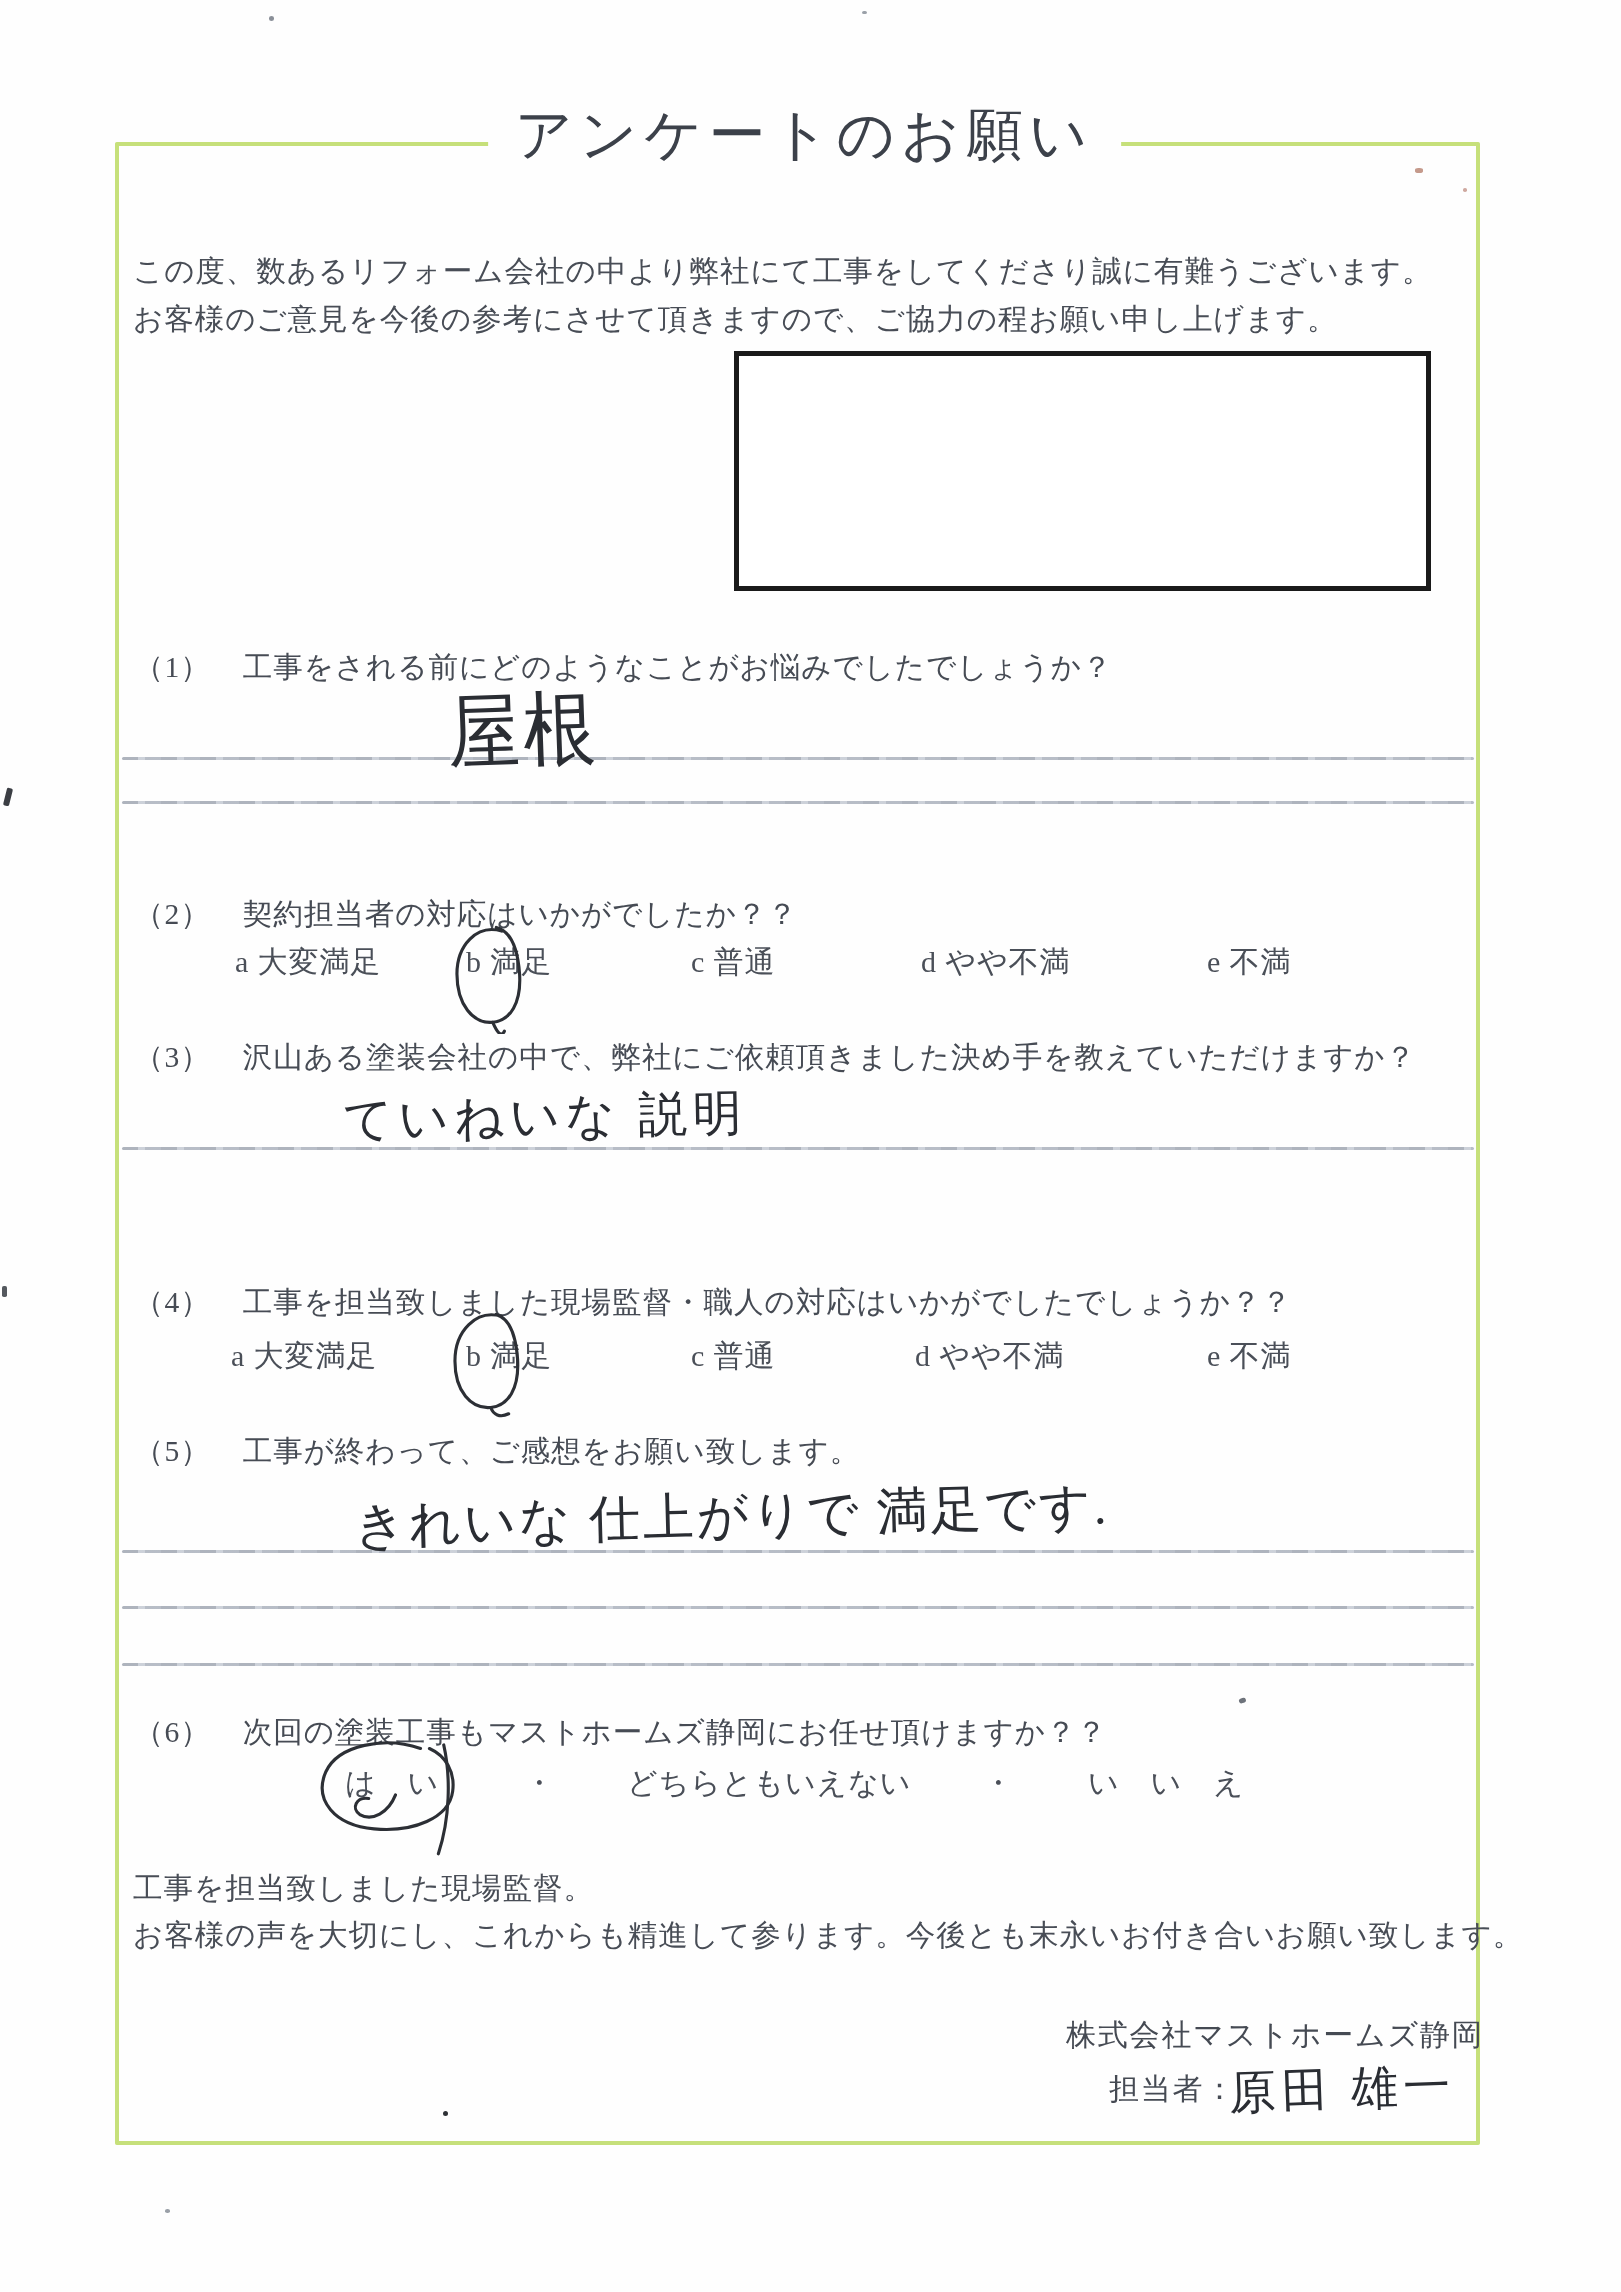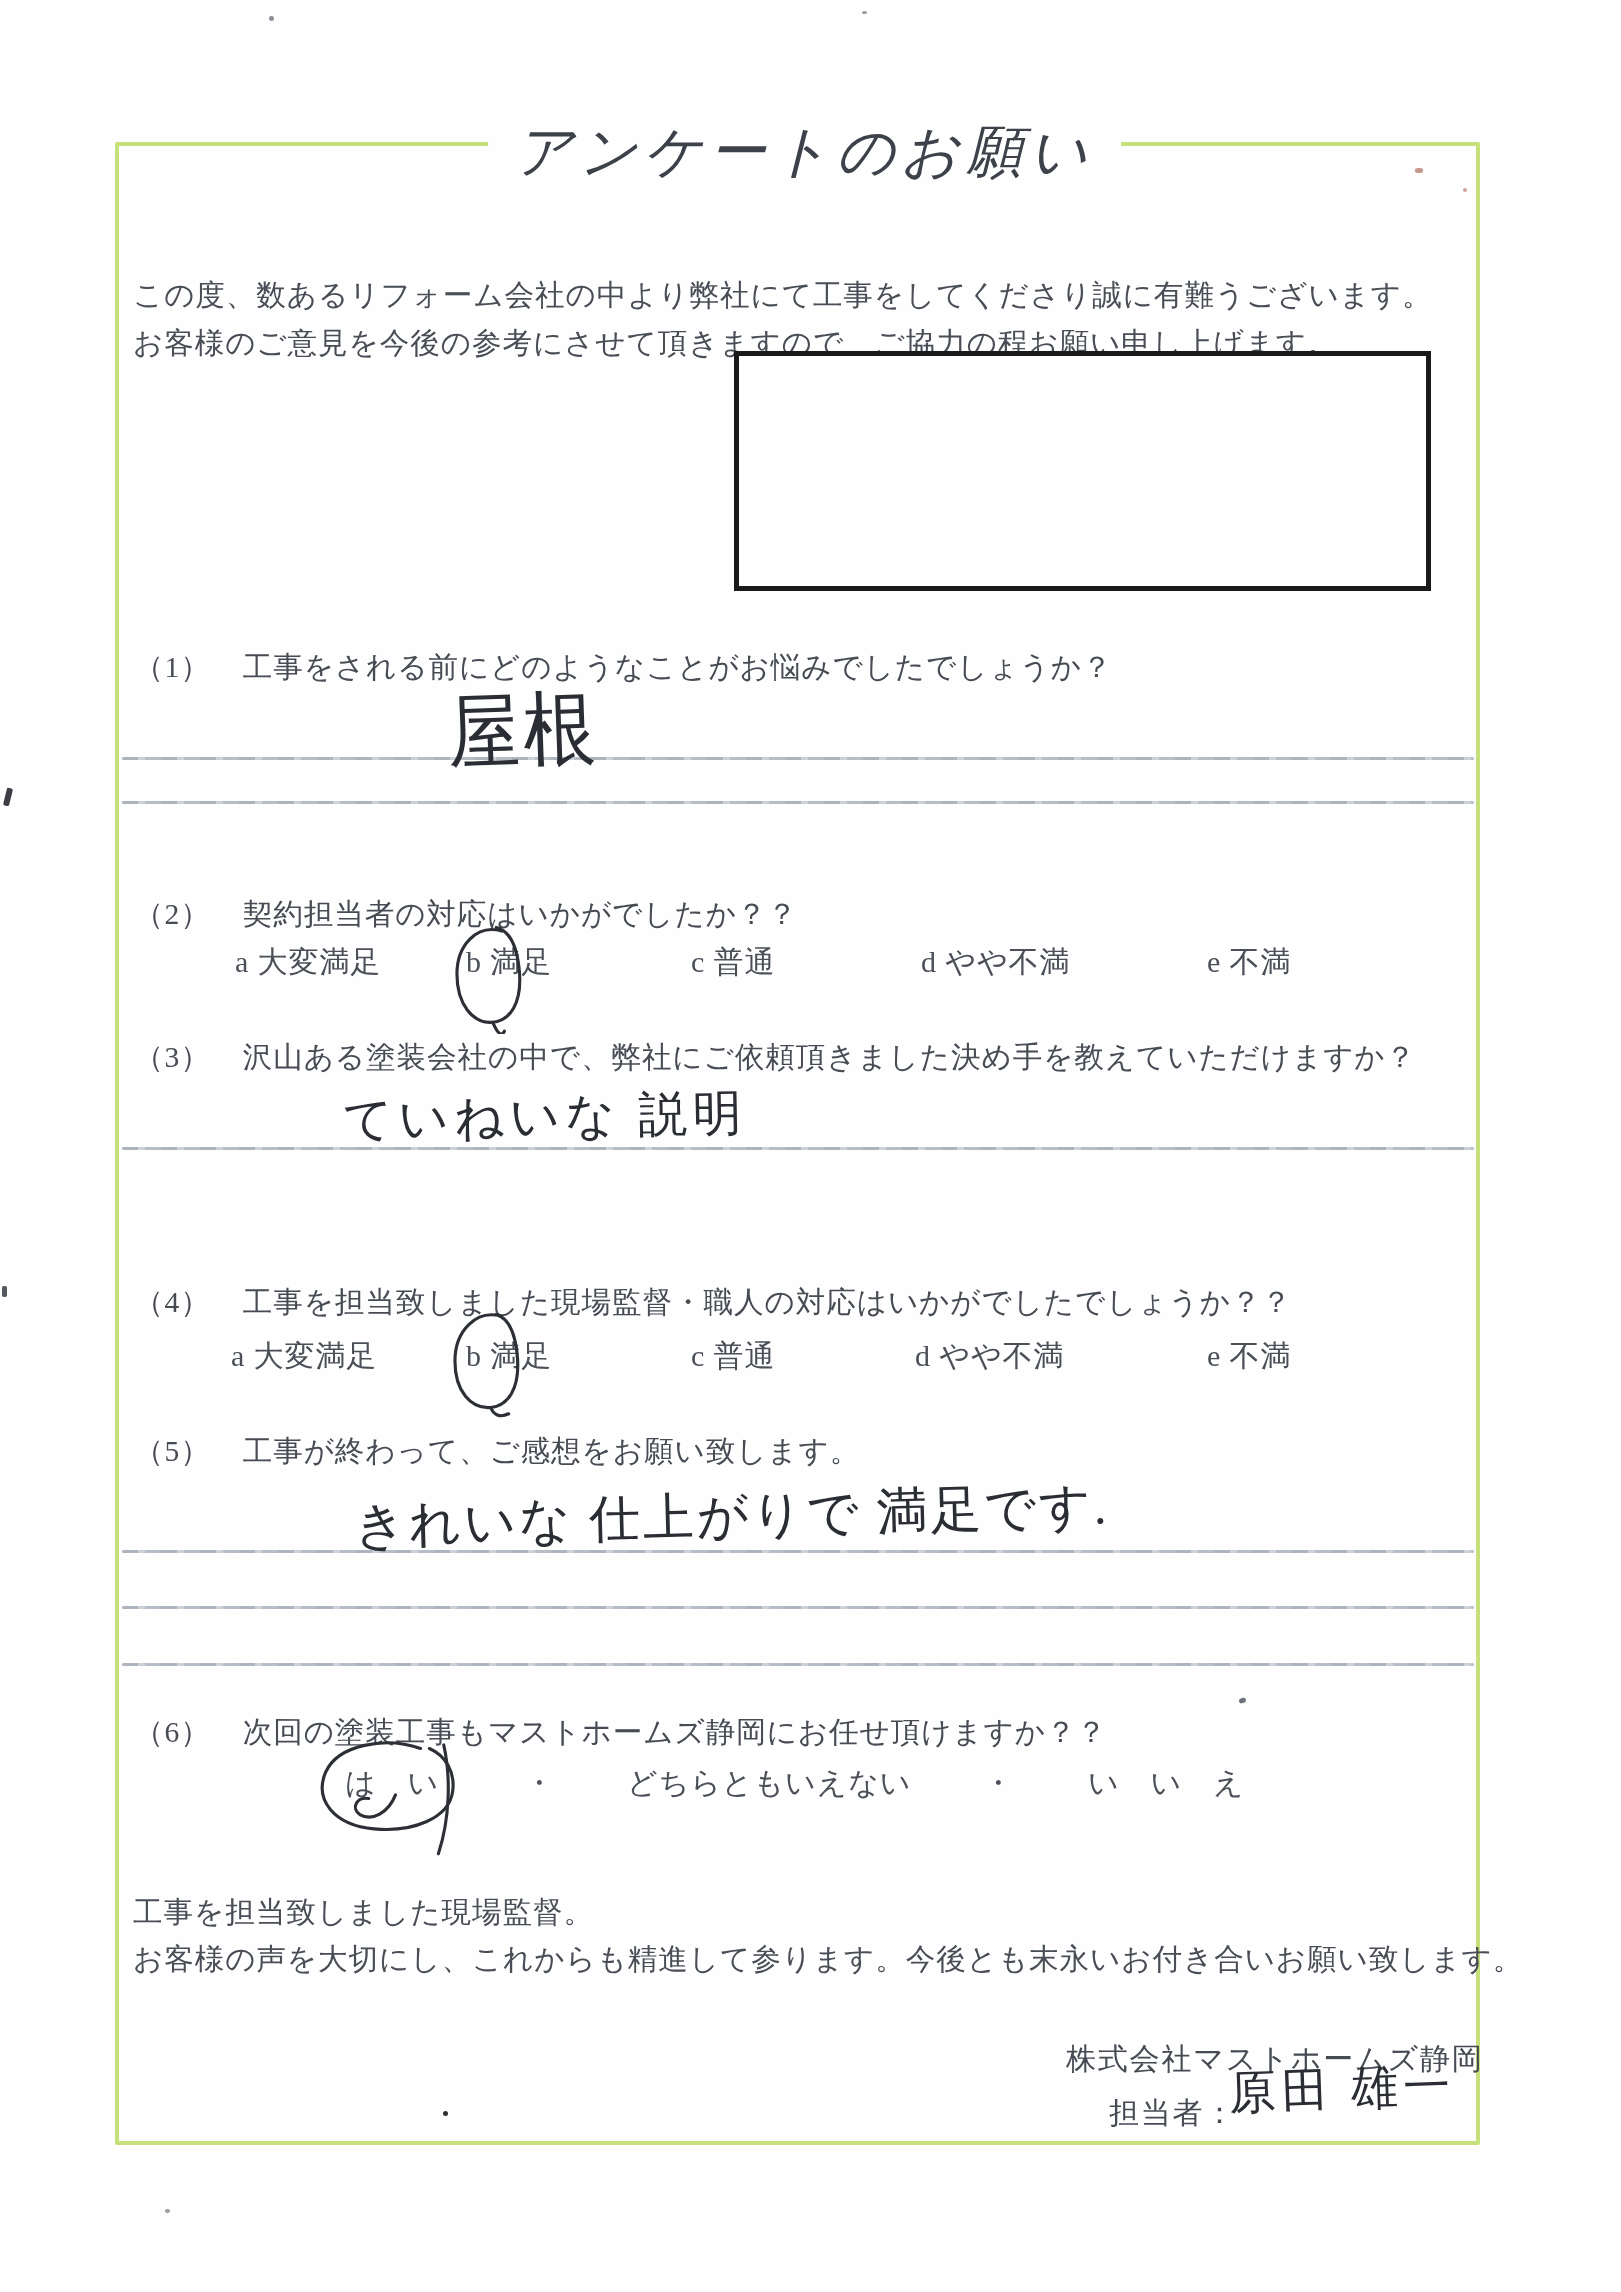--- a/index.html
+++ b/index.html
@@ -7,27 +7,27 @@
     position:relative;width:1621px;height:2293px;background:#fefefe;
     font-family:"Liberation Serif","DejaVu Serif",serif;color:#474c55;overflow:hidden;
   }
   
   .frame{
     position:absolute;left:115px;top:142px;width:1365px;height:2003px;
     box-sizing:border-box;border:4.5px solid #c6e07a;border-radius:1.8px;z-index:0;
   }
   
   .title-wrap{
-    position:absolute;top:114px;left:50%;transform:translateX(-51%);
-    background:#fefefe;padding:0 27px;z-index:2;white-space:nowrap;font-style:italic;
+    position:absolute;top:97px;left:50%;transform:translateX(-51%);
+    background:#fefefe;padding:0 27px;z-index:2;white-space:nowrap;
   }
   .title{
     font-size:57px;letter-spacing:6.3px;color:#3c414a;font-weight:500;
   }
-  .txt{position:absolute;white-space:nowrap;z-index:1;margin-top:24px;}
+  .txt{position:absolute;white-space:nowrap;z-index:1;}
   .intro,.closing{font-size:29.6px;letter-spacing:0.9px;color:#484d56;}
   
   .black-box{
     position:absolute;left:734px;top:351px;width:697px;height:240px;
     box-sizing:border-box;border:5.4px solid #1a1a1a;background:#fff;z-index:1;
   }
   .q{position:absolute;left:134px;font-size:29.6px;letter-spacing:0.9px;color:#464b54;white-space:nowrap;z-index:1;}
   .q .qnum{margin-right:32px;}
   .opt-row{position:absolute;left:0;top:0;width:100%;height:45px;z-index:1;padding-left:12px;}
   .opt-row span{position:absolute;font-size:30px;letter-spacing:0.9px;color:#4a4f58;white-space:nowrap;}

